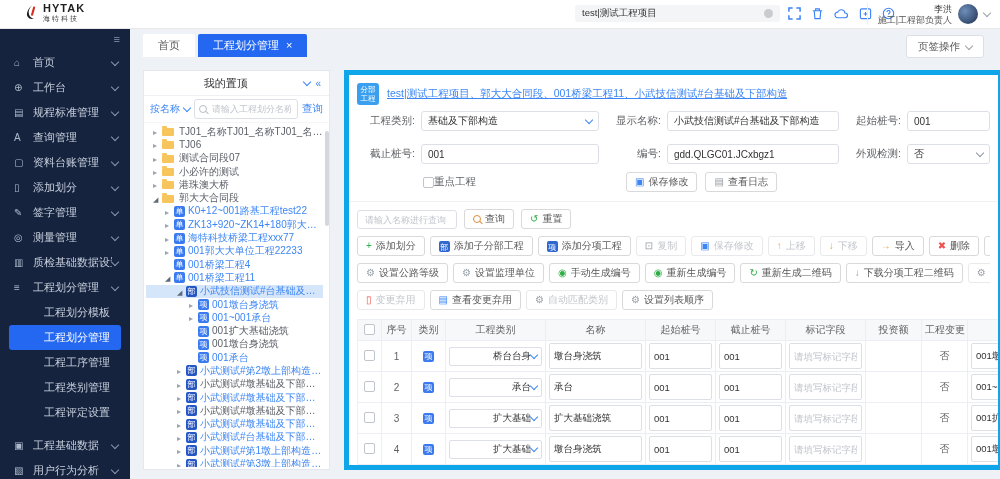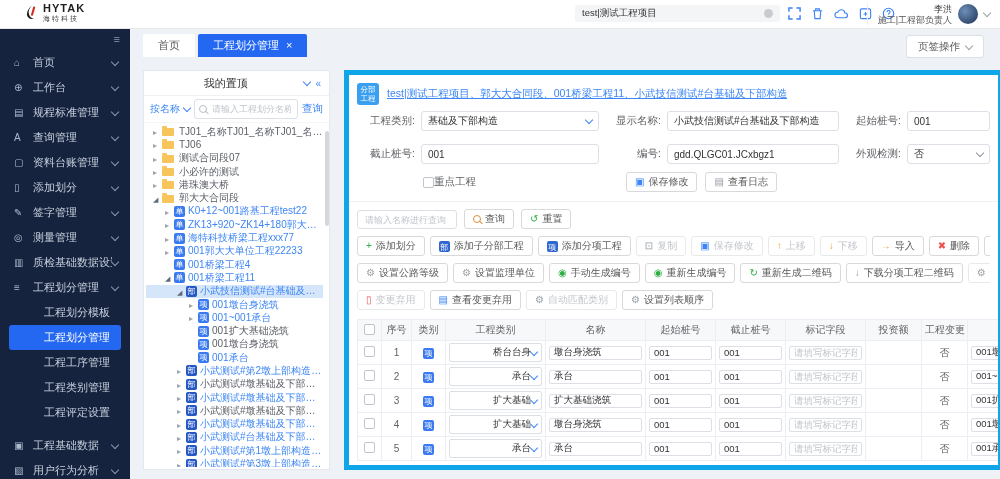--- a/index.html
+++ b/index.html
@@ -103,21 +103,21 @@
   .div-line{border-top:1px solid #f0f1f3;margin:9px -8px 7px}
   .search-row{display:flex;align-items:flex-end;gap:7px}
   .s-input{width:100px;height:19px;border:1px solid #dcdfe6;border-radius:3px;display:flex;align-items:center;padding:0 5px;box-sizing:border-box}
   .s-input input{border:0;outline:0;font-size:9px;width:100%;background:transparent;color:#333}
   .trow{display:flex;gap:5px;margin-top:7px;white-space:nowrap;overflow:hidden}
   
   .gridtbl{margin-top:9px;border-collapse:collapse;table-layout:fixed;width:655px}
   .gridtbl th,.gridtbl td{border:1px solid #ebeef5;font-size:10px;color:#606266;padding:2px 3px;overflow:hidden;white-space:nowrap;box-sizing:border-box}
   .gridtbl th{background:#f7f8fa;height:21px;font-weight:normal;text-align:center}
   .gridtbl td{height:20px;background:#fff}
-  .gridtbl td input{width:100%;height:14px;border:1px solid #dcdfe6;border-radius:2px;font-size:9.5px;padding:0 4px;box-sizing:border-box;color:#333;outline:none}
+  .gridtbl td input{width:100%;height:26px;border:1px solid #dcdfe6;border-radius:2px;font-size:9.5px;padding:0 4px;box-sizing:border-box;color:#333;outline:none}
   .tsel{height:17px;border:1px solid #dcdfe6;border-radius:2px;display:flex;align-items:center;justify-content:flex-end;
         padding:0 4px;font-size:9.5px;color:#333;cursor:pointer}
   .tsel .chev{color:#3d86f5}
   td.ctr{text-align:center}
 </style>
 </head>
 <body>
 
 <div class="topbar">
   <div class="logo">

